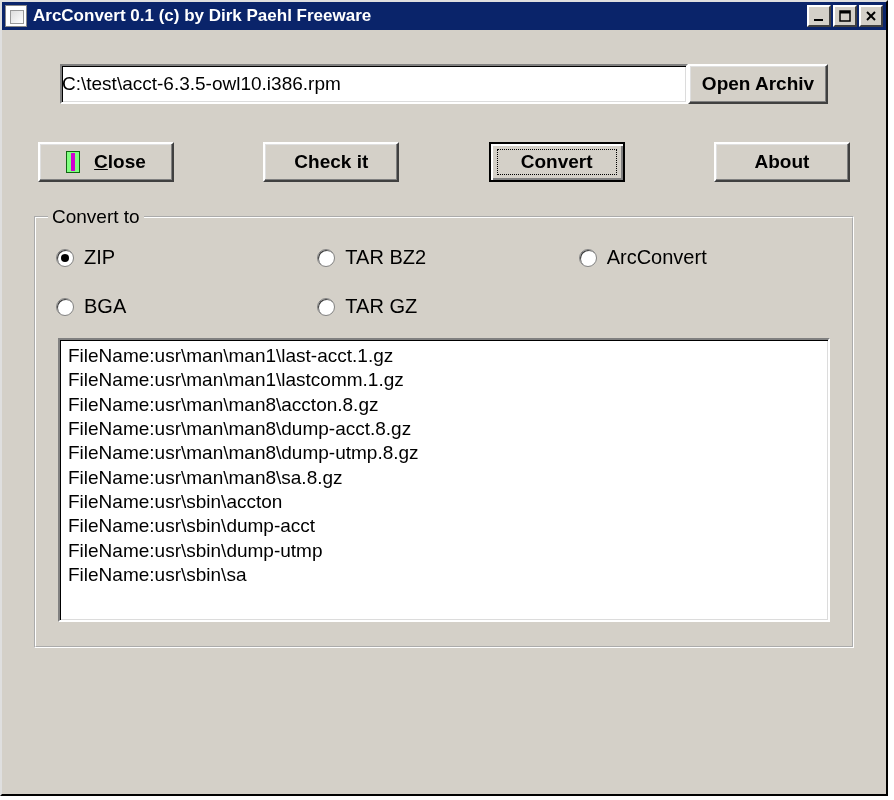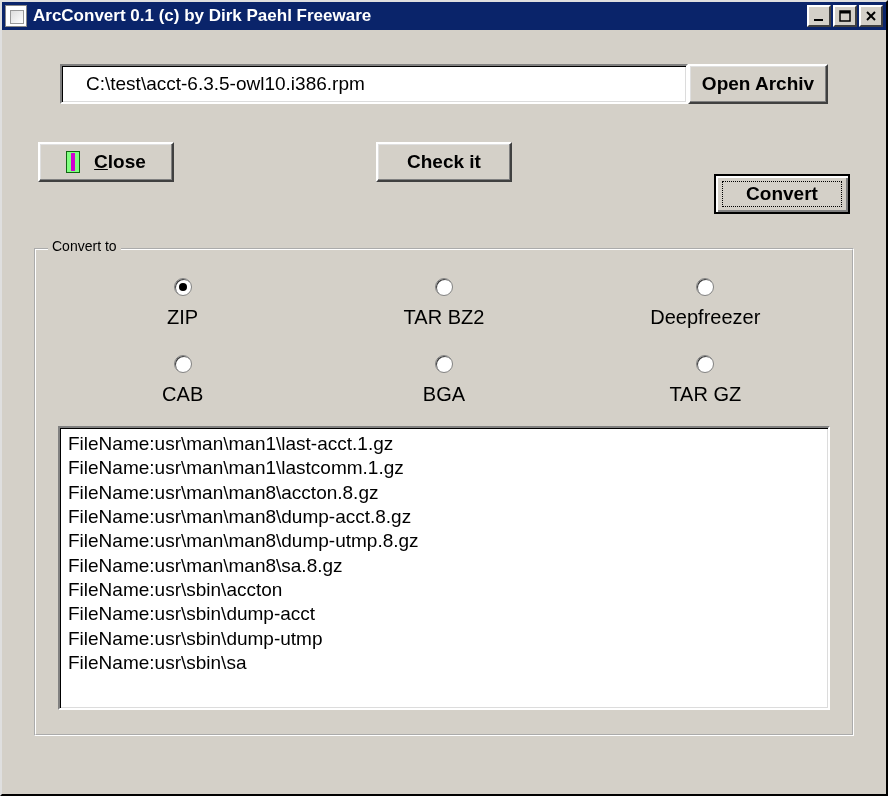--- a/index.html
+++ b/index.html
@@ -70,21 +70,21 @@
     align-items:stretch;
     margin: 16px 40px 0 40px;
     height: 40px;
   }
   .path-input {
     flex:1;
     background:#fff;
     border:2px solid;
     border-color:#808080 #fff #fff #808080;
     box-shadow: inset 1px 1px 0 #000, inset -1px -1px 0 #dcdcdc;
-    padding: 4px 24px;
+    padding: 4px 0;
     font-family: Tahoma, Arial, sans-serif;
     font-size: 19px;
     outline:none;
   }
   .btn {
     background:#d4d0c8;
     border:2px solid;
     border-color:#fff #404040 #404040 #fff;
     box-shadow: inset -1px -1px 0 #808080, inset 1px 1px 0 #dfdfdf;
     font-family: Tahoma, Arial, sans-serif;
@@ -127,54 +127,52 @@
     width:4px; height:18px;
     background:#d000d0;
   }
   .underline { text-decoration: underline; }
   .btn.focused {
     border-color:#000;
     border-style: solid;
     border-width:2px;
     box-shadow: inset 2px 2px 0 #fff, inset -2px -2px 0 #808080;
     position:relative;
-    margin-top:32px;
   }
   .btn.focused .focus-ring {
     position:absolute;
     left:6px; right:6px; top:5px; bottom:5px;
     border:1px dotted #000;
     pointer-events:none;
   }
   .groupbox {
     margin: 34px 14px 0 14px;
     border:2px groove #fff;
     position:relative;
     padding: 18px 10px 14px 10px;
   }
   .group-legend {
     position:absolute;
     top:-12px; left:12px;
     padding:0 4px;
     background:#d4d0c8;
-    font-size:14px;
+    font-size:19px;
   }
   .radio-grid {
     display:grid;
     grid-template-columns: 1fr 1fr 1fr;
     row-gap: 26px;
     column-gap: 8px;
     padding: 10px 10px 16px 10px;
   }
   .radio-item {
     display:flex;
     align-items:center;
     gap:10px;
     font-size:20px;
-    flex-direction:column;
   }
   .radio {
     width:18px; height:18px;
     border-radius:50%;
     background: radial-gradient(circle at 55% 55%, #fff 55%, #ddd 100%);
     border:1px solid #848484;
     box-shadow: inset 1px 1px 0 #404040, inset -1px -1px 0 #fff;
     position:relative;
     display:inline-block;
   }
@@ -248,40 +246,39 @@
           <span><span class="underline">C</span>lose</span>
         </span>
       </div>
       <div class="btn action-btn">
         <span>Check it</span>
       </div>
       <div class="btn action-btn focused">
         <span class="focus-ring"></span>
         <span>Convert</span>
       </div>
+      <div class="btn action-btn">
+        <span>About</span>
+      </div>
     </div>
 
     <div class="groupbox">
       <div class="group-legend">Convert to</div>
       <div class="radio-grid" id="radio-grid">
           <label class="radio-item">
             <span class="radio selected"></span>
             <span>ZIP</span>
           </label>
           <label class="radio-item">
             <span class="radio"></span>
             <span>TAR BZ2</span>
           </label>
           <label class="radio-item">
             <span class="radio"></span>
-            <span>Deepfreezer</span>
-          </label>
-          <label class="radio-item">
-            <span class="radio"></span>
-            <span>CAB</span>
+            <span>ArcConvert</span>
           </label>
           <label class="radio-item">
             <span class="radio"></span>
             <span>BGA</span>
           </label>
           <label class="radio-item">
             <span class="radio"></span>
             <span>TAR GZ</span>
           </label>
         </div>

